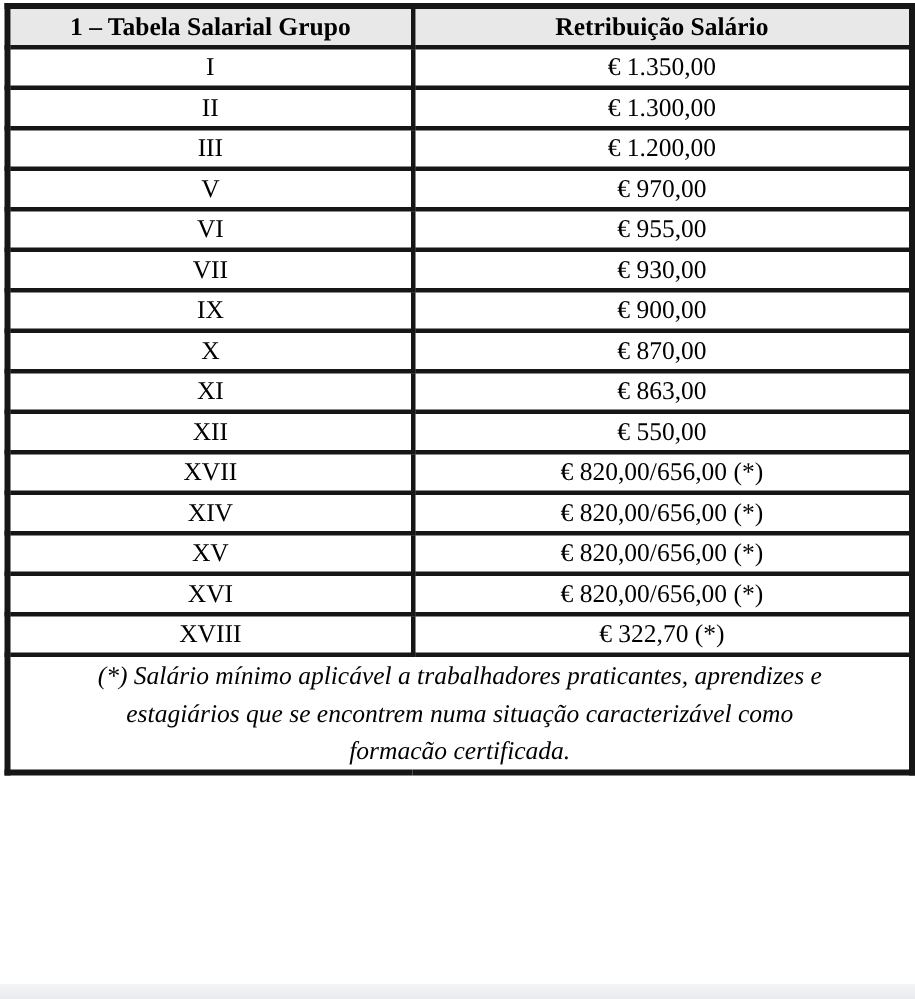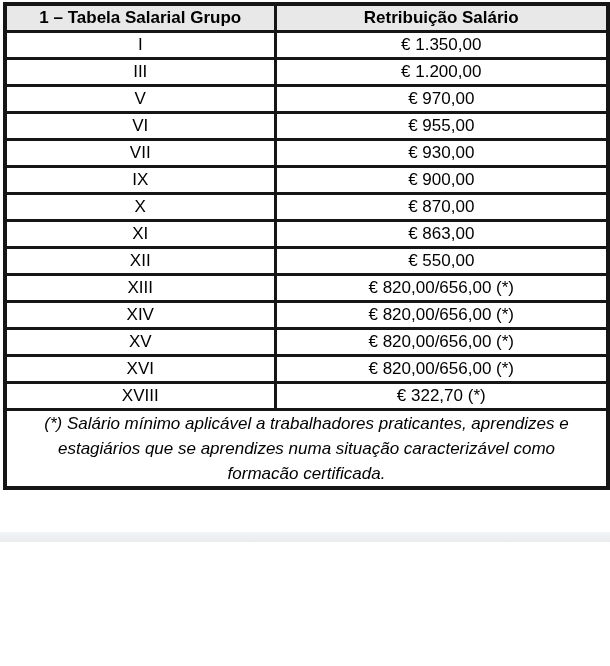--- a/index.html
+++ b/index.html
@@ -9,23 +9,24 @@
   }
   * { margin: 0; padding: 0; box-sizing: border-box; }
   html, body { background: #ffffff; }
   body {
     font-family: "Liberation Sans", "DejaVu Sans", sans-serif;
     color: #000;
   }
   .page {
     position: relative;
     width: 610px;
-    height: 542px;
+    height: 666px;
     background: #ffffff;
     overflow: hidden;
+    font-family: Liberation Serif, serif;
   }
   table.salary-table {
     border-collapse: collapse;
     table-layout: fixed;
     width: 603px;
     margin-left: 3px;
     margin-top: 2px;
     border: 4px solid var(--border);
   }
   table.salary-table col.c1 { width: 270px; }
@@ -82,20 +83,24 @@
         <th>Retribuição Salário</th>
       </tr>
     </thead>
     <tbody>
 
     <tr>
           <td>I</td>
           <td>€ 1.350,00</td>
         </tr>
         <tr>
+          <td>II</td>
+          <td>€ 1.300,00</td>
+        </tr>
+        <tr>
           <td>III</td>
           <td>€ 1.200,00</td>
         </tr>
         <tr>
           <td>V</td>
           <td>€ 970,00</td>
         </tr>
         <tr>
           <td>VI</td>
           <td>€ 955,00</td>
@@ -114,21 +119,21 @@
         </tr>
         <tr>
           <td>XI</td>
           <td>€ 863,00</td>
         </tr>
         <tr>
           <td>XII</td>
           <td>€ 550,00</td>
         </tr>
         <tr>
-          <td>XIII</td>
+          <td>XVII</td>
           <td>€ 820,00/656,00 (*)</td>
         </tr>
         <tr>
           <td>XIV</td>
           <td>€ 820,00/656,00 (*)</td>
         </tr>
         <tr>
           <td>XV</td>
           <td>€ 820,00/656,00 (*)</td>
         </tr>
@@ -138,21 +143,21 @@
         </tr>
         <tr>
           <td>XVIII</td>
           <td>€ 322,70 (*)</td>
         </tr>
       </tbody>
     <tbody>
       <tr>
         <td class="footnote-cell" colspan="2">
           <span class="footnote-line">(*) Salário mínimo aplicável a trabalhadores praticantes, aprendizes e</span>
-          <span class="footnote-line">estagiários que se aprendizes numa situação caracterizável como</span>
+          <span class="footnote-line">estagiários que se encontrem numa situação caracterizável como</span>
           <span class="footnote-line">formacão certificada.</span>
         </td>
       </tr>
     </tbody>
   </table>
 
   <div class="page-gap-strip"></div>
 </div>
 
 </body></html>

